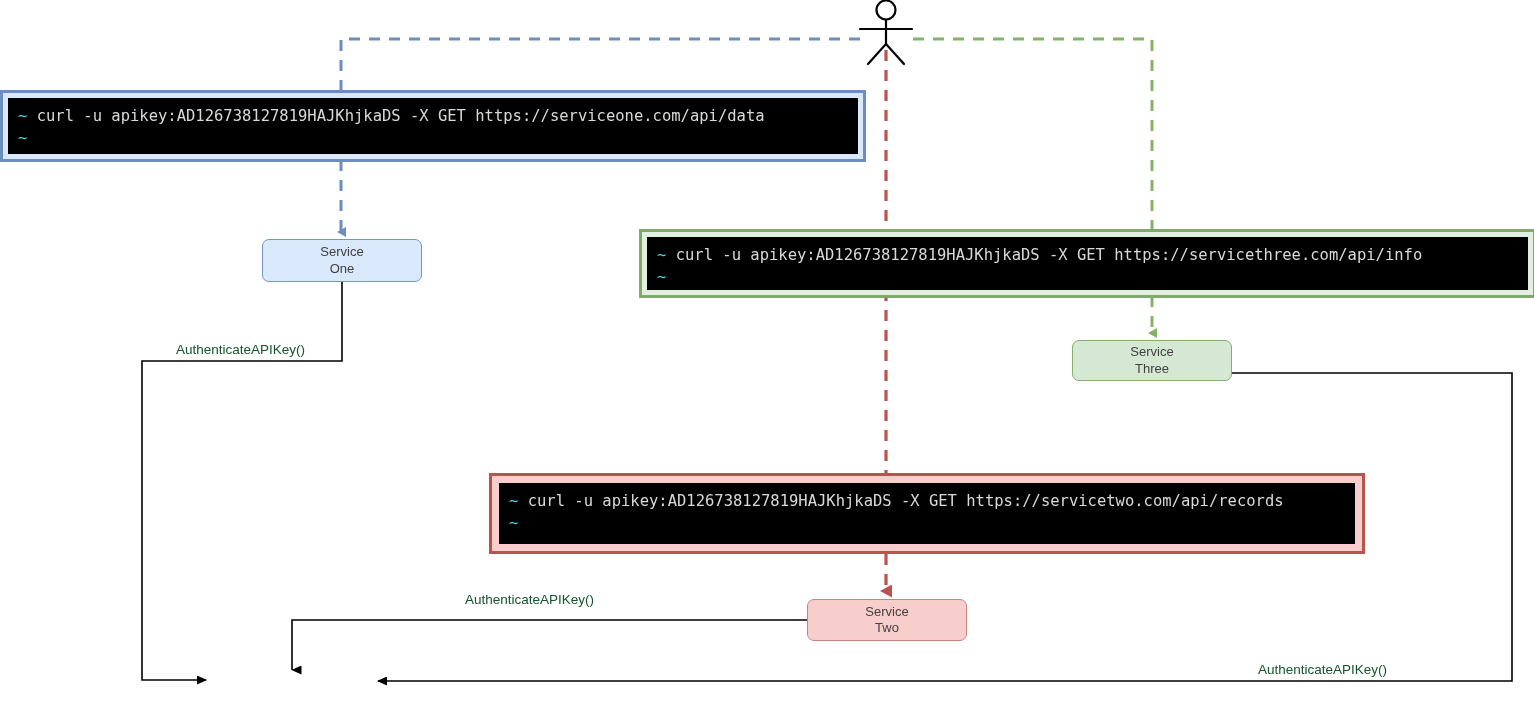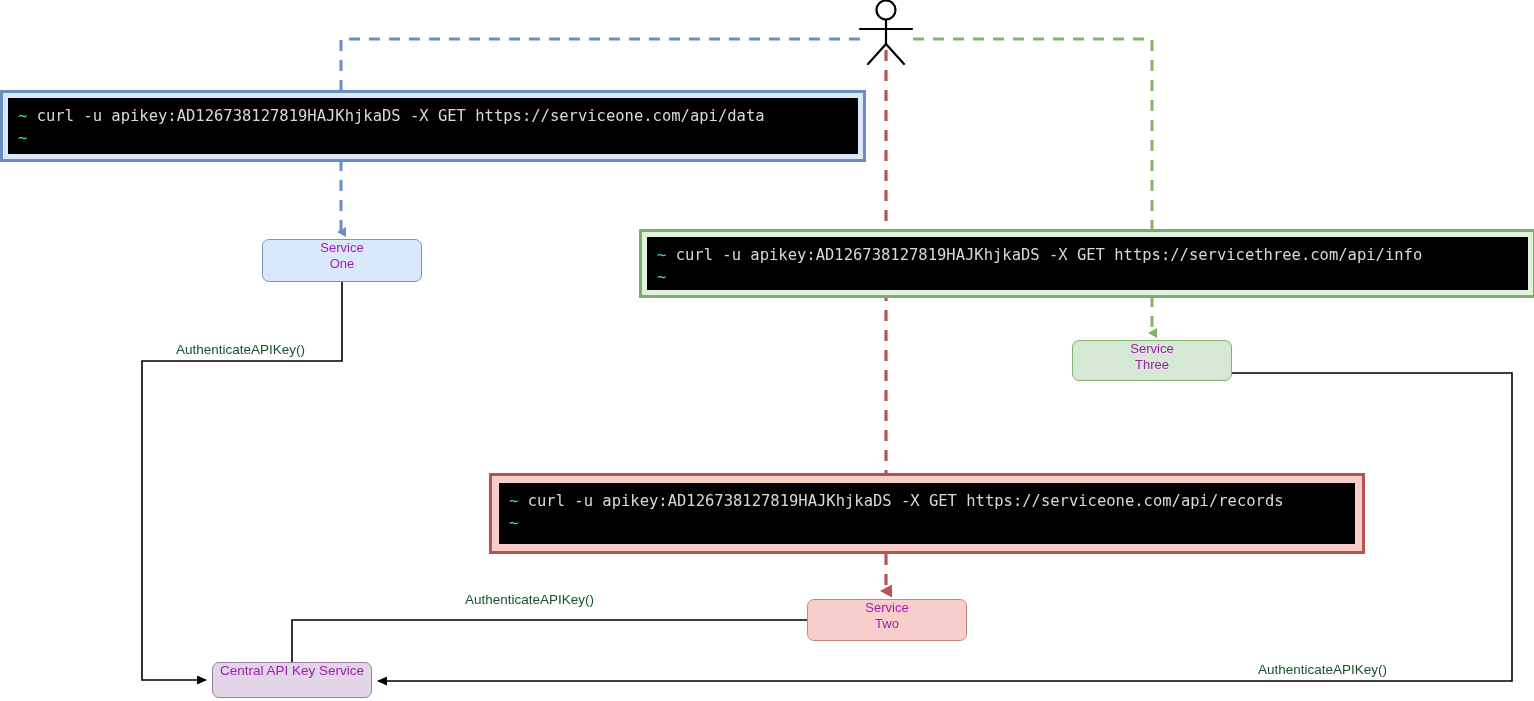--- a/index.html
+++ b/index.html
@@ -21,23 +21,24 @@
     position: absolute;
     left: 0; top: 0;
     width: 1534px;
     height: 701px;
   }
   .node {
     position: absolute;
     box-sizing: border-box;
     border-radius: 7px;
     display: flex;
+    align-items: center;
     justify-content: center;
     text-align: center;
-    color: #a21caf;
+    color: #404040;
     line-height: 1.25;
   }
   .node-one {
     background: #dae8fc;
     border: 1.4px solid #7396c4;
     font-size: 13px;
   }
   .node-two {
     background: #f8cecc;
     border: 1.4px solid #c4867f;
@@ -136,21 +137,21 @@
     <div class="inner"><span class="prompt">~</span><span> </span><span>curl -u apikey:AD126738127819HAJKhjkaDS -X GET https://serviceone.com/api/data</span>
 <span class="prompt">~</span></div>
   </div>
 
   <div class="term term-green" style="left:639px; top:229px; width:897px; height:69px;">
     <div class="inner"><span class="prompt">~</span><span> </span><span>curl -u apikey:AD126738127819HAJKhjkaDS -X GET https://servicethree.com/api/info</span>
 <span class="prompt">~</span></div>
   </div>
 
   <div class="term term-red" style="left:489px; top:473px; width:876px; height:81px;">
-    <div class="inner"><span class="prompt">~</span><span> </span><span>curl -u apikey:AD126738127819HAJKhjkaDS -X GET https://serviceone.com/api/records</span>
+    <div class="inner"><span class="prompt">~</span><span> </span><span>curl -u apikey:AD126738127819HAJKhjkaDS -X GET https://servicetwo.com/api/records</span>
 <span class="prompt">~</span></div>
   </div>
 
   <div class="node node-one" style="left:262px; top:239px; width:160px; height:43px;">
     <div>
       <div>Service</div>
       <div>One</div>
     </div>
   </div>
 
@@ -161,23 +162,20 @@
     </div>
   </div>
 
   <div class="node node-two" style="left:807px; top:599px; width:160px; height:42px;">
     <div>
       <div>Service</div>
       <div>Two</div>
     </div>
   </div>
 
-  <div class="node node-central" style="left:212px; top:662px; width:160px; height:36px;">
-    <div>Central API Key Service</div>
-  </div>
 
   <div class="edge-label" style="left:176px; top:342px;">AuthenticateAPIKey()</div>
 
   <div class="edge-label" style="left:465px; top:592px;">AuthenticateAPIKey()</div>
 
   <div class="edge-label" style="left:1258px; top:662px;">AuthenticateAPIKey()</div>
 
 </div>
 
 </body></html>

